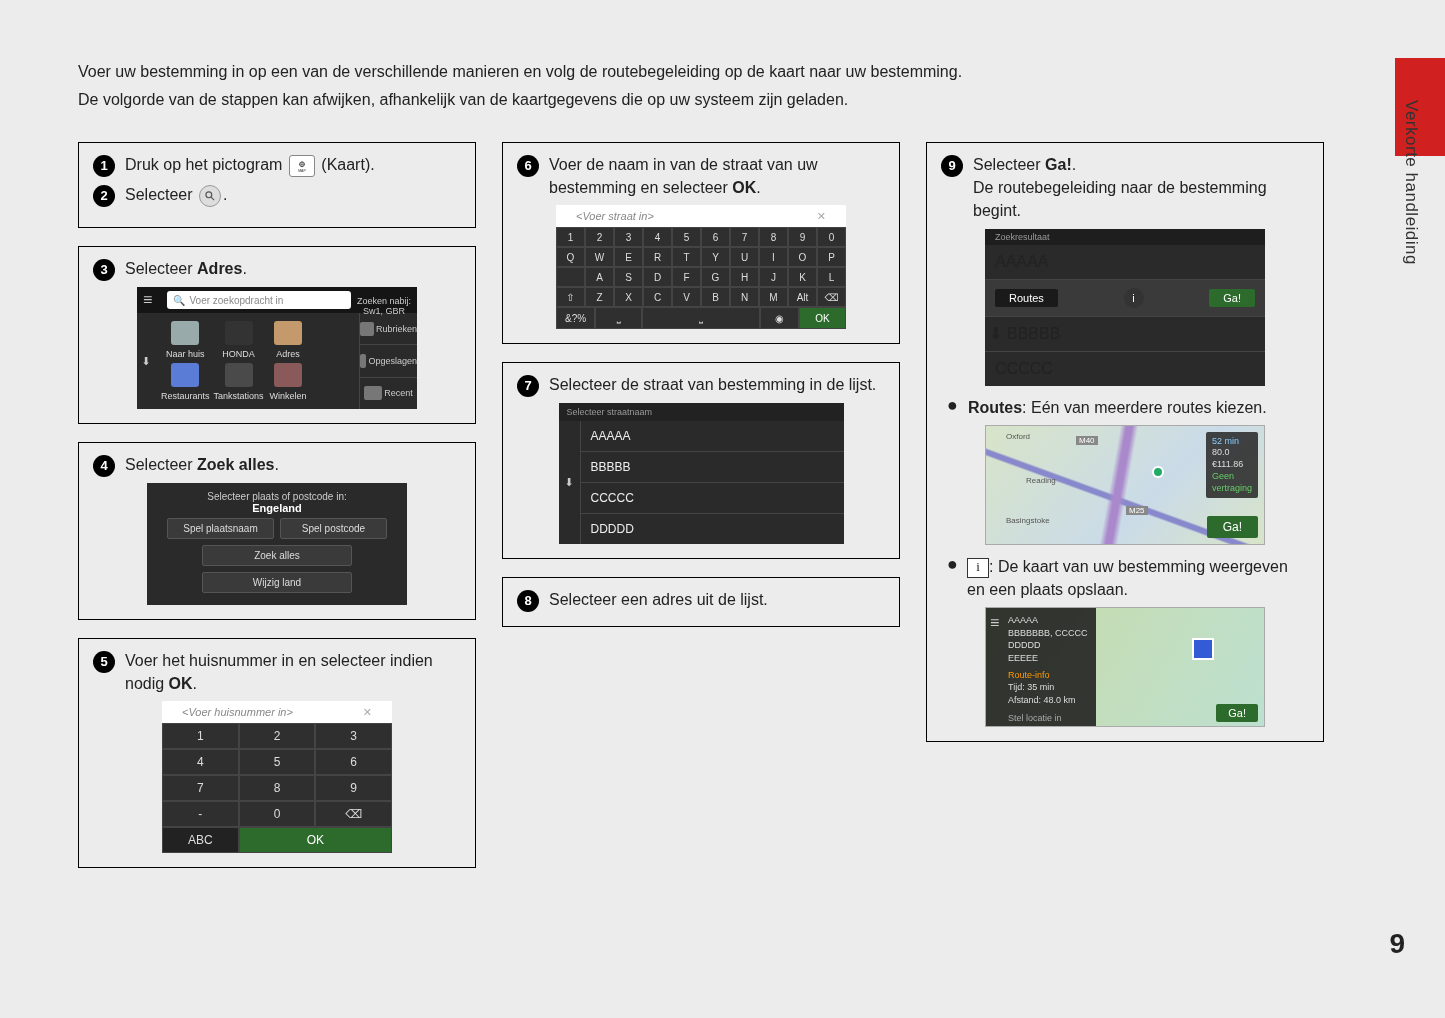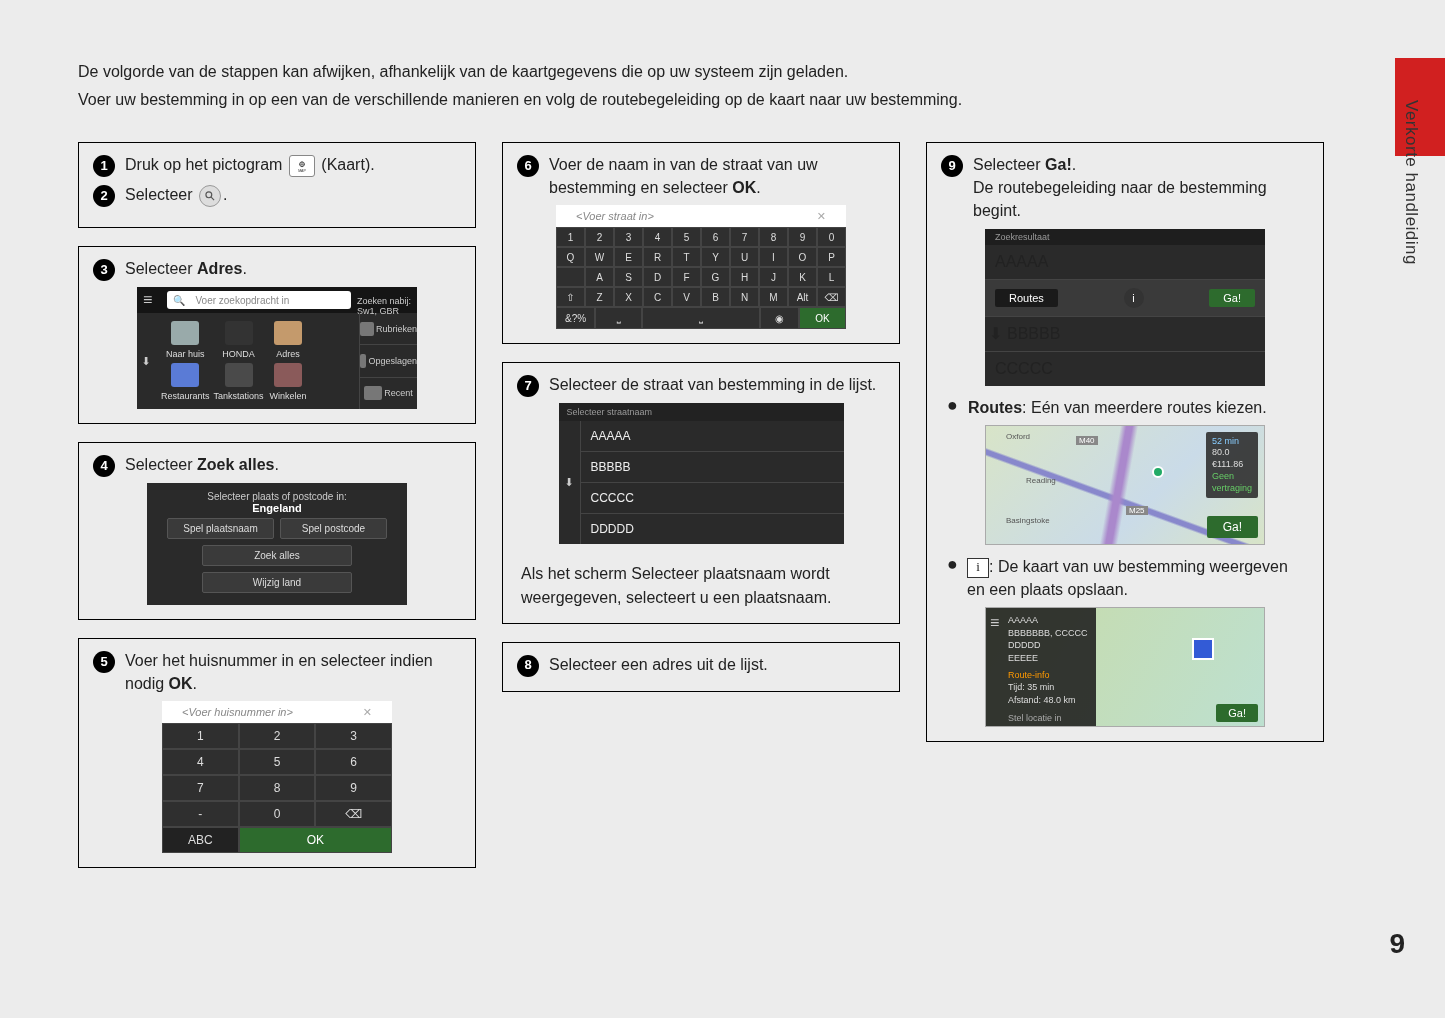--- a/index.html
+++ b/index.html
@@ -99,21 +99,21 @@
     color: #ccc;
   }
   .mock-search-row {
     display:flex; align-items:center; background:#151515; height:26px; padding:0 6px; gap:6px;
   }
   .hamb { width:18px;font-size:16px;color:#ccc;}
   .searchbox {
     flex:1; background:#fff; color:#888; border-radius:3px; height:18px;
     display:flex;align-items:center; padding:0 6px; font-size:10px;
   }
-  .loc-badge{ font-size:9px; color:#ccc;text-align:left;line-height:1.1;margin-top:13px;}
+  .loc-badge{ font-size:9px; color:#ccc;text-align:center;line-height:1.1;margin-top:13px;}
   .icon-grid {
     display:flex;
   }
   .icon-main { flex:1; display:grid; grid-template-columns:repeat(4,1fr); gap:4px; padding:8px 6px; }
   .icon-cell { display:flex; flex-direction:column; align-items:center; gap:4px; font-size:9px;color:#ddd;}
   .icon-cell .ic { width:28px;height:24px;background:#555;border-radius:3px;display:flex;align-items:center;justify-content:center;}
   .icon-cell.adres .ic{ background:#c49a6c;}
   .icon-cell.hon .ic{ background:#333;}
   .icon-cell.rest .ic{ background:#5a7bd6;}
   .icon-cell.tank .ic{ background:#4a4a4a;}
@@ -202,22 +202,22 @@
   .ibox{display:inline-flex;width:22px;height:20px;border:1px solid #333;align-items:center;justify-content:center;font-family:serif;font-size:13px;vertical-align:middle;background:#fff;}
 </style>
 </head>
 <body>
 
 <div class="page">
   <div class="red-tab"></div>
   <div class="side-label">Verkorte handleiding</div>
   <div class="page-num">9</div>
 
+  <p class="intro">Voer uw bestemming in op een van de verschillende manieren en volg de routebegeleiding op de kaart naar uw bestemming.</p>
   <p class="intro">De volgorde van de stappen kan afwijken, afhankelijk van de kaartgegevens die op uw systeem zijn geladen.</p>
-  <p class="intro">Voer uw bestemming in op een van de verschillende manieren en volg de routebegeleiding op de kaart naar uw bestemming.</p>
 
   <div class="cols">
 
     <div class="col">
       <div class="card">
         <div class="step">
           <span class="numcirc">1</span>
           <span>
             <span>Druk op het pictogram </span><span class="inline-icon">
                 <svg viewBox="0 0 24 24">
@@ -242,21 +242,21 @@
       </div>
 
       <div class="card">
         <div class="step">
           <span class="numcirc">3</span>
           <span><span>Selecteer </span><b>Adres</b><span>.</span></span>
         </div>
         <div class="mock" style="width:280px;margin:6px auto 0;">
           <div class="mock-search-row">
             <span class="hamb">≡</span>
-            <div class="searchbox">🔍 <span style="margin-left:10px;">Voer zoekopdracht in</span></div>
+            <div class="searchbox">🔍 <span style="margin-left:4px;">Voer zoekopdracht in</span></div>
             <div class="loc-badge">
                 <div>Zoeken nabij:</div>
                 <div>Sw1, GBR</div>
               </div>
           </div>
           <div class="icon-grid">
             <div class="arrow-l">⬇</div>
             <div class="icon-main">
               <div class="icon-cell home">
                   <div class="ic"></div>
@@ -428,21 +428,20 @@
           <div class="listwrap">
             <div class="listarrow">⬇</div>
             <div style="flex:1;">
               <div class="listrow">AAAAA</div>
               <div class="listrow">BBBBB</div>
               <div class="listrow">CCCCC</div>
               <div class="listrow" style="border:none;">DDDDD</div>
             </div>
           </div>
         </div>
-        <p class="sub" style="margin-left:4px;margin-top:18px;">Als het scherm Selecteer plaatsnaam wordt weergegeven, selecteert u een plaatsnaam.</p>
       </div>
 
       <div class="card">
         <div class="step" style="margin:0;">
           <span class="numcirc">8</span>
           <span>Selecteer een adres uit de lijst.</span>
         </div>
       </div>
     </div>
 

